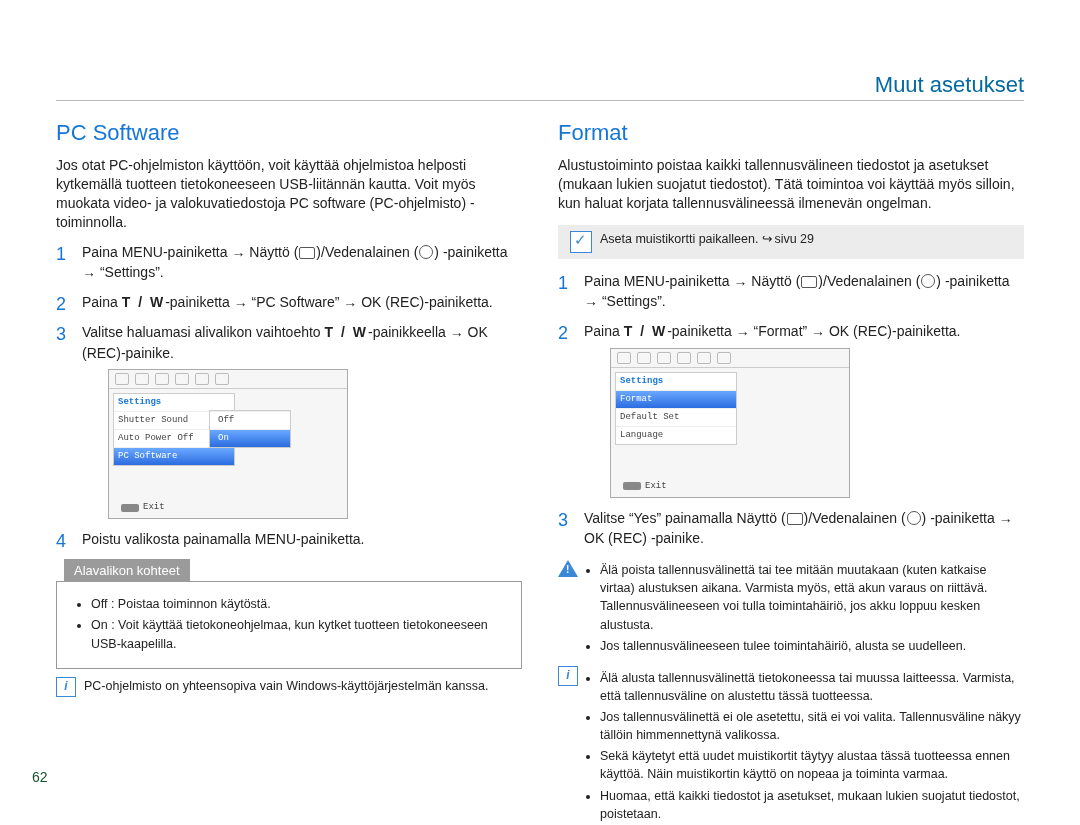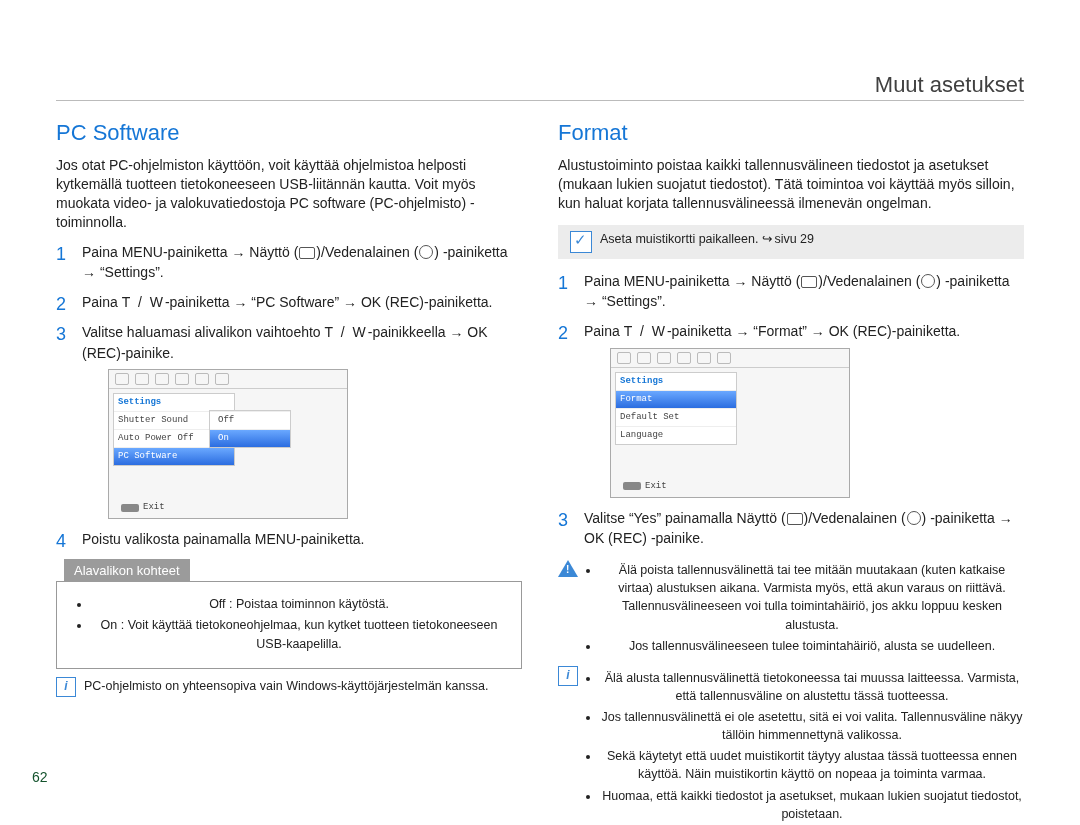--- a/index.html
+++ b/index.html
@@ -1,30 +1,30 @@
 <!DOCTYPE html>
 <html><head>
 <meta charset="utf-8">
 <style>
   @page { size: 1080px 825px; margin: 0; }
   html, body { margin:0; padding:0; width:1080px; height:825px; background:#fff;
                font-family: Arial, Helvetica, sans-serif; color:#222; font-size:14px; }
   .page { position:relative; width:1080px; height:825px; box-sizing:border-box;
           padding:64px 56px 40px 56px; }
-  .hdr { position:absolute; top:72px; right:56px; font-size:22px; color:#404040; }
+  .hdr { position:absolute; top:72px; right:56px; font-size:22px; color:#0369a1; }
   .hdr-rule { position:absolute; left:56px; right:56px; top:100px; height:1px; background:#bbb; }
   .twocol { display:flex; gap:36px; margin-top:56px; }
   .col { width:470px; }
   h2 { font-size:22px; color:#1576d6; font-weight:400; margin:0 0 10px 0; }
   p { margin:0 0 10px 0; line-height:1.35; }
   ol.steps { list-style:none; margin:6px 0 10px 0; padding:0; }
   ol.steps > li { position:relative; padding-left:26px; margin:10px 0; line-height:1.45; }
   .stepnum { position:absolute; left:0; top:-1px; color:#1576d6; font-size:18px; }
   .b { font-weight:400; }
-  .tw { letter-spacing:2px; font-weight:400; }
+  .tw { letter-spacing:2px; font-weight:700; }
   .arrow::before { content:"→"; font-weight:400; }
   .disp-icon, .uw-icon { display:inline-block; vertical-align:-2px; width:14px; height:10px;
        border:1px solid #555; border-radius:2px; margin:0 1px; }
   .uw-icon { border-radius:50%; width:12px; height:12px; }
   .pgnum { position:absolute; left:32px; bottom:40px; font-size:14px; color:#14532d; }
 
   
   .lcd { width:240px; height:150px; border:1px solid #aaa; background:#f6f6f6; margin:6px 0 6px 26px;
          font-size:9px; color:#444; box-sizing:border-box; position:relative;font-family:Liberation Mono, monospace; }
   .lcd .top { height:18px; border-bottom:1px solid #ccc; display:flex; align-items:center; padding:0 6px;
@@ -37,21 +37,21 @@
   .lcd .sub { position:absolute; left:100px; top:40px; width:80px; border:1px solid #ccc; background:#fff; }
   .lcd .sub .row { padding:2px 8px; border-top:1px solid #eee; }
   .lcd .sub .row.sel { background:linear-gradient(#6aa8ff,#2b6de0); color:#fff; }
   .lcd .exit { position:absolute; left:12px; bottom:4px; display:flex; align-items:center; gap:4px; }
   .lcd .exit .k { display:inline-block; width:18px; height:8px; background:#888; border-radius:2px; }
 
   
   .sub-hdr { display:inline-block; background:#9b9b9b; color:#fff; padding:4px 10px; font-size:13px; margin-left:8px; }
   .sub-box { border:1px solid #999; margin-top:-1px; padding:10px 14px 12px 20px; font-size:12.5px; line-height:1.45; }
   .sub-box ul, .note ul, .warn ul { margin:0; padding-left:14px; }
-  .sub-box li, .note li, .warn li { margin:3px 0;text-align:center; }
+  .sub-box li, .note li, .warn li { margin:3px 0; }
 
   .info { display:flex; gap:8px; align-items:flex-start; background:#ececec; padding:6px 12px; margin:12px 0; font-size:12.5px; }
   .info .ico { flex:none; width:20px; height:20px; border:1px solid #3b88d6; background:#fff; position:relative; }
   .info .ico::after { content:"✓"; color:#3b88d6; position:absolute; left:3px; top:-1px; font-size:15px; }
   .info .back-arrow::before { content:"↪"; margin-right:2px; }
 
   .note { display:flex; gap:8px; align-items:flex-start; margin:8px 0; font-size:12.5px; line-height:1.45; }
   .note .nico { flex:none; width:18px; height:18px; border:1px solid #3b88d6; background:#fff; color:#3b88d6;
                 display:flex; align-items:center; justify-content:center; font-size:12px; font-style:italic; font-weight:700; }
   .warn { display:flex; gap:8px; align-items:flex-start; margin:8px 0; font-size:12.5px; line-height:1.45; }

